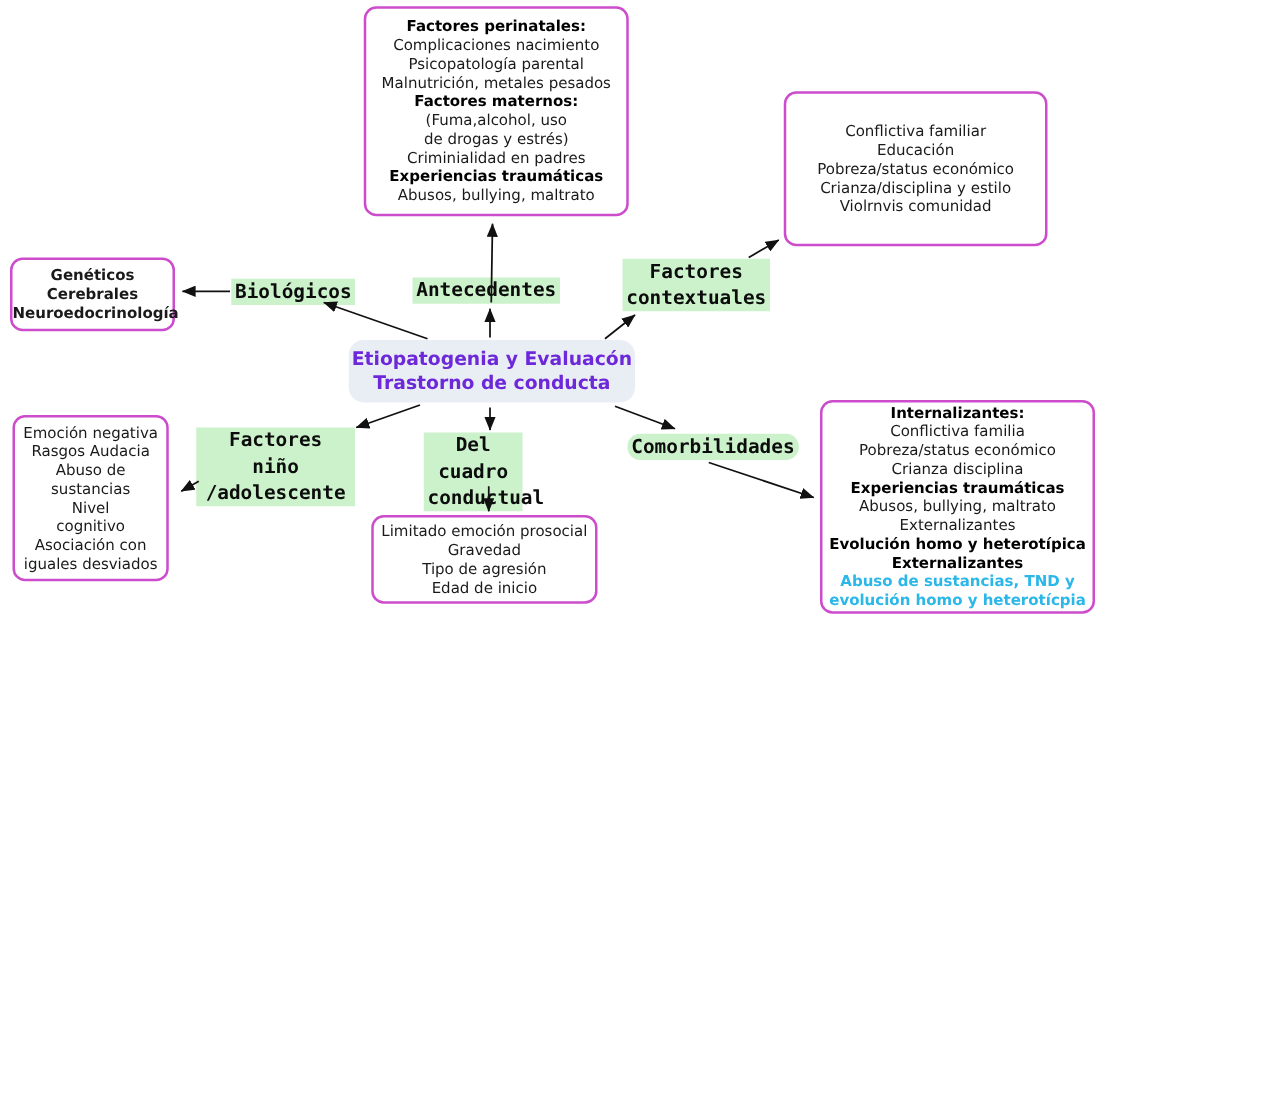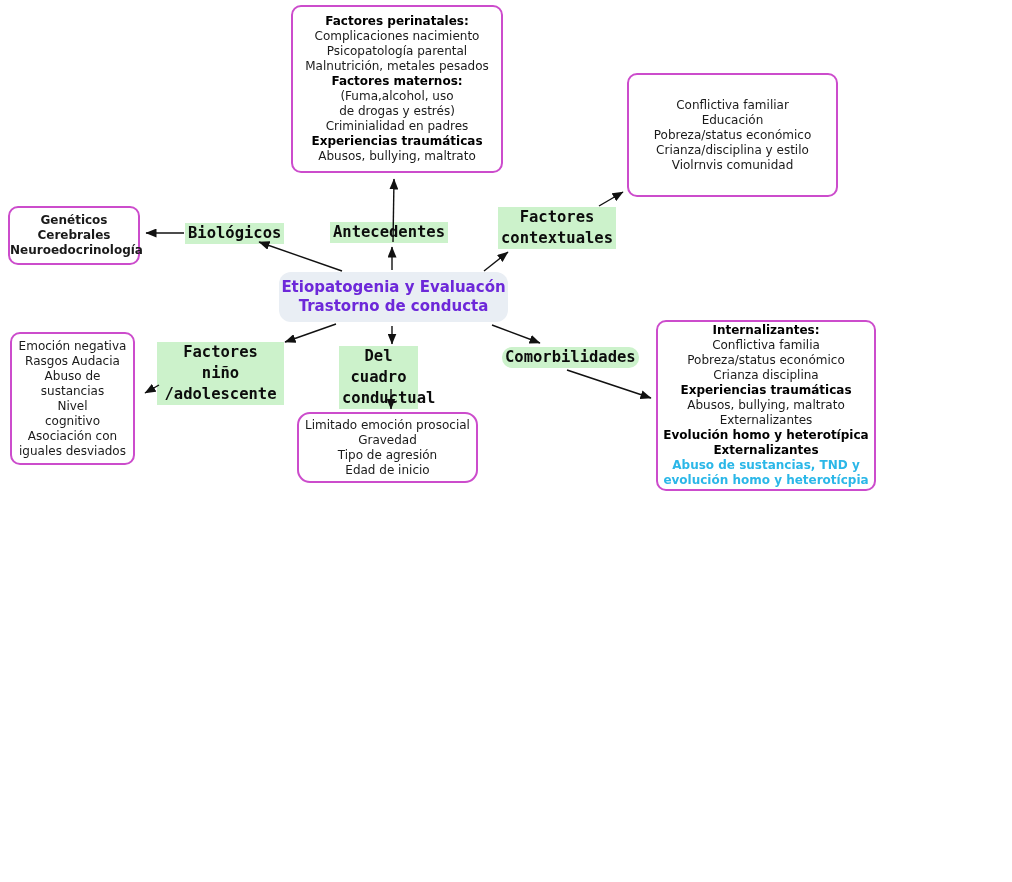--- a/index.html
+++ b/index.html
@@ -123,21 +123,21 @@
       <div class="line">Emoción negativa</div>
       <div class="line">Rasgos Audacia</div>
       <div class="line">Abuso de</div>
       <div class="line">sustancias</div>
       <div class="line">Nivel</div>
       <div class="line">cognitivo</div>
       <div class="line">Asociación con</div>
       <div class="line">iguales desviados</div>
     </div>
 
-  <div class="node-box" style="left:297px;top:412px;width:181px;height:71px;border-radius:13px;">
+  <div class="node-box" style="left:297px;top:412px;width:181px;height:71px;">
       <div class="line">Limitado emoción prosocial</div>
       <div class="line">Gravedad</div>
       <div class="line">Tipo de agresión</div>
       <div class="line">Edad de inicio</div>
     </div>
 
   <div class="node-box" style="left:656px;top:320px;width:220px;height:171px;">
       <div class="line bold">Internalizantes:</div>
       <div class="line">Conflictiva familia</div>
       <div class="line">Pobreza/status económico</div>

